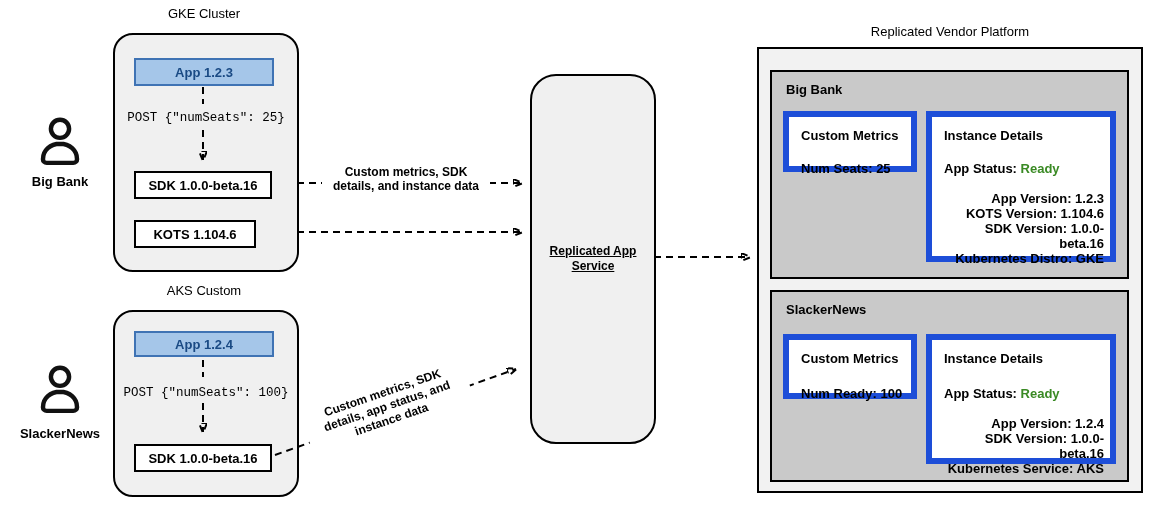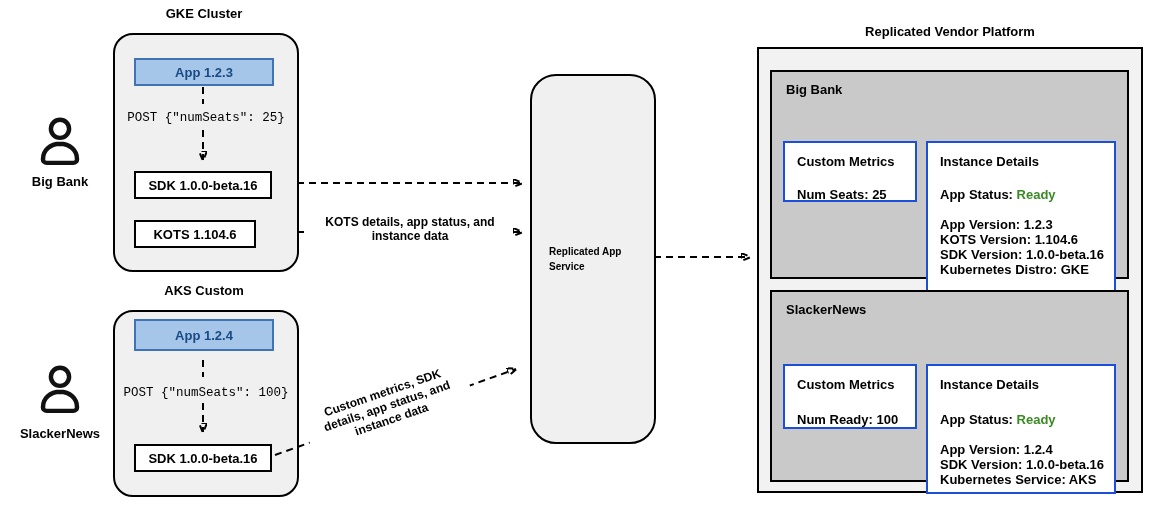--- a/index.html
+++ b/index.html
@@ -14,21 +14,21 @@
   svg.overlay path{stroke:var(--line-color,#000);stroke-width:2;fill:none;stroke-dasharray:7 5;}
 
   
   .actor-icon{stroke:#111;fill:none;stroke-width:1.9;stroke-linejoin:round;}
   .actor-label{font-size:13px;font-weight:bold;text-align:center;}
 
   
   .cluster{
     background:var(--cluster-fill,#f0f0f0);border:2px solid #000;border-radius:20px;z-index:1;
   }
-  .cluster-title{font-size:13px;font-weight:bold;text-align:center;}
+  .cluster-title{font-size:13px;font-weight:normal;text-align:center;}
   .app-box{
     background:var(--app-box-fill,#a5c6e9);border:2px solid var(--app-box-border,#3f73b4);
     color:var(--app-box-text,#1a4a84);font-size:13px;font-weight:bold;
     display:flex;align-items:center;justify-content:center;box-sizing:border-box;
   }
   .post-text{font-family:"Liberation Mono","DejaVu Sans Mono",monospace;font-size:12.5px;text-align:center;}
   .component-box{
     background:var(--component-box-fill,#fff);border:2px solid #000;font-size:13px;font-weight:bold;
     display:flex;align-items:center;justify-content:center;box-sizing:border-box;z-index:3;
   }
@@ -37,35 +37,35 @@
   .arrow-label{
     font-size:12px;font-weight:bold;text-align:center;line-height:14px;background:#fff;z-index:3;padding:1px 2px;
   }
   .rot{transform:rotate(-19deg);}
 
   
   .service-box{
     background:var(--cluster-fill,#f0f0f0);border:2px solid #000;border-radius:26px;
     display:flex;align-items:center;justify-content:center;z-index:1;
   }
-  .service-label{font-size:10px;font-weight:bold;text-align:left;width:88px;line-height:15px;}
+  .service-label{font-size:12px;font-weight:bold;text-align:center;width:88px;line-height:15px;text-decoration:underline;}
 
   
   .platform-box{background:var(--platform-fill,#f2f2f2);border:2px solid #000;box-sizing:border-box;z-index:1;}
   .tenant-panel{background:var(--tenant-panel-fill,#c9c9c9);border:2px solid #000;box-sizing:border-box;}
   .tenant-header{position:absolute;left:14px;top:10px;font-size:13px;font-weight:bold;}
   .white-card{
-    position:absolute;background:var(--component-box-fill,#fff);border:2px solid #1d4ed8;box-sizing:border-box;
-    padding:11px 6px 0 12px;font-size:13px;font-weight:bold;line-height:15px;margin-top:30px;
+    position:absolute;background:var(--component-box-fill,#fff);border:6px solid #1d4ed8;box-sizing:border-box;
+    padding:11px 6px 0 12px;font-size:13px;font-weight:bold;line-height:15px;
   }
   .card-title{font-size:13px;font-weight:bold;}
   .metric-line{margin-top:18px;}
   .status-line{margin-top:18px;}
   .ready{color:var(--status-ready-color,#3a8a24);}
-  .detail-lines{margin-top:15px;}
+  .detail-lines{margin-top:15px;text-align:right;}
 </style>
 </head>
 <body>
 
 <div class="canvas">
 
   <svg class="overlay">
     <defs>
       <marker id="ah" markerUnits="userSpaceOnUse" markerWidth="11" markerHeight="9" refX="9" refY="4" orient="auto">
         <path d="M0,0 L10,4 L0,8 Z" fill="#000" stroke="none" stroke-dasharray="none"></path>
@@ -100,26 +100,26 @@
   <div class="abs cluster-title" style="left:113px;top:6px;width:182px;z-index:1">GKE Cluster</div>
   <div class="abs cluster" style="left:113px;top:33px;width:182px;height:235px">
     <div class="abs app-box" style="left:19px;top:23px;width:140px;height:28px">App 1.2.3</div>
     <div class="abs post-text" style="left:0;right:0;top:76px;z-index:3">POST {"numSeats": 25}</div>
     <div class="abs component-box" style="left:19px;top:136px;width:138px;height:28px">SDK 1.0.0-beta.16</div>
     <div class="abs component-box" style="left:19px;top:185px;width:122px;height:28px">KOTS 1.104.6</div>
   </div>
 
   <div class="abs cluster-title" style="left:113px;top:283px;width:182px;z-index:1">AKS Custom</div>
   <div class="abs cluster" style="left:113px;top:310px;width:182px;height:183px">
-    <div class="abs app-box" style="left:19px;top:7px;width:140px;height:32px">App 1.2.4</div>
+    <div class="abs app-box" style="left:19px;top:19px;width:140px;height:26px">App 1.2.4</div>
     <div class="abs post-text" style="left:0;right:0;top:74px;z-index:3">POST {"numSeats": 100}</div>
     <div class="abs component-box" style="left:19px;top:132px;width:138px;height:28px">SDK 1.0.0-beta.16</div>
   </div>
 
-  <div class="abs arrow-label" style="left:308px;top:214px;width:200px">KOTS details, app status, and instance data</div>
+  <div class="abs arrow-label" style="left:322px;top:164px;width:164px">Custom metrics, SDK details, and instance data</div>
   <div class="abs arrow-label rot" style="left:302px;top:384px;width:166px">Custom metrics, SDK details, app status, and instance data</div>
 
   <div class="abs service-box" style="left:530px;top:74px;width:122px;height:366px">
     <div class="service-label">Replicated App Service</div>
   </div>
 
   <div class="abs cluster-title" style="left:757px;top:24px;width:386px;z-index:1">Replicated Vendor Platform</div>
   <div class="abs platform-box" style="left:757px;top:47px;width:386px;height:446px">
 
     <div class="abs tenant-panel" style="left:11px;top:21px;width:359px;height:209px">

